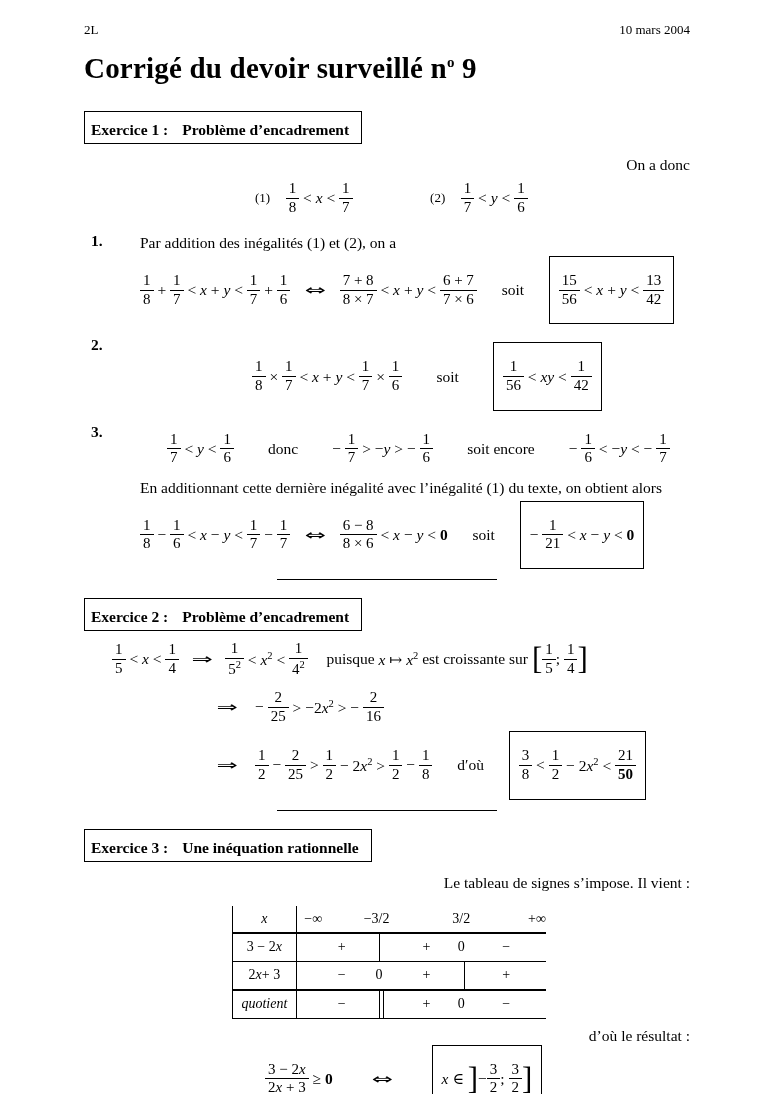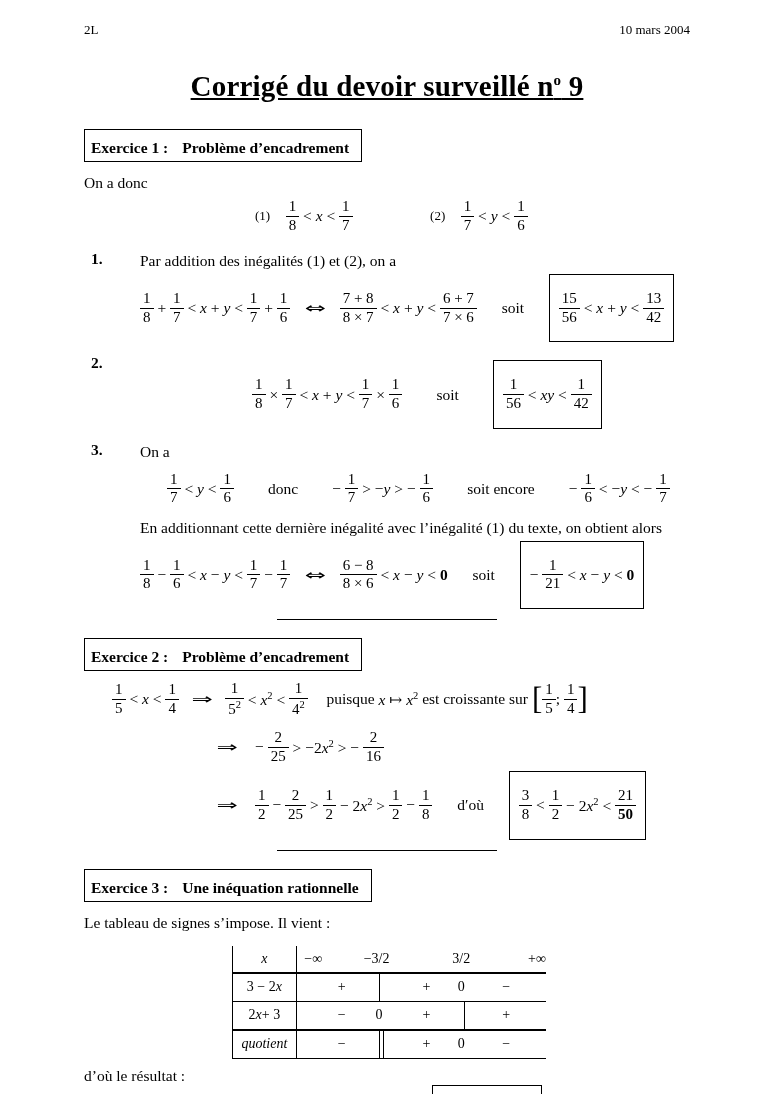--- a/index.html
+++ b/index.html
@@ -4,25 +4,25 @@
 <style>
   html,body{margin:0;padding:0;background:#e8e8e8;}
   .page{
     width:774px;height:1094px;box-sizing:border-box;
     background:#ffffff;color:#000;
     padding:22px 84px 10px 84px;
     font-family:"Liberation Serif","DejaVu Serif",serif;
     font-size:15.5px;position:relative;overflow:hidden;margin:0 auto;
   }
   .hdr{display:flex;justify-content:space-between;font-size:13px;}
-  h1.title{font-size:29px;font-weight:bold;text-align:center;margin:32px 0 20px 0;letter-spacing:0.2px;text-decoration:underline;}
+  h1.title{font-size:29px;font-weight:bold;text-align:left;margin:14px 0 20px 0;letter-spacing:0.2px;}
   h1.title sup{font-size:15px;}
   .exbox{display:inline-block;border:1px solid #000;padding:9px 12px 4px 6px;font-weight:bold;font-size:15.5px;margin:6px 0 4px 0;}
   .exbox .hlabel{margin-right:14px;}
-  p.body{margin:10px 0 6px 0;}
+  p.body{margin:10px 0 6px 0;text-align:right;}
   p.just{text-align:justify;margin:2px 0 4px 0;}
   .item{display:flex;margin-top:10px;}
   .inum{font-weight:bold;min-width:22px;margin-left:7px;margin-right:7px;}
   .itext{flex:1;margin-left:20px;}
   .eqline{display:flex;align-items:center;min-height:48px;font-size:15.5px;flex-wrap:nowrap;}
   .eqline > span{flex:0 0 auto;}
   .mt,.rm,.sm,.bt{white-space:pre;}
   .sm{font-size:13px;}
   .bt{font-weight:bold;}
   i{font-style:italic;}
@@ -180,21 +180,20 @@
               <span class="fd">42</span>
             </span>
           </span>
         </div>
     </div>
   </div>
 
   <div class="item">
     <span class="inum">3.</span>
     <div class="itext">
-      <p class="just">On a</p>
       <div class="eqline" style="margin:2px 0 2px 27px;">
           <span class="frac">
             <span class="fn">1</span>
             <span class="fd">7</span>
           </span>
           <span class="mt"> &lt; <i>y</i> &lt; </span>
           <span class="frac">
             <span class="fn">1</span>
             <span class="fd">6</span>
           </span>

